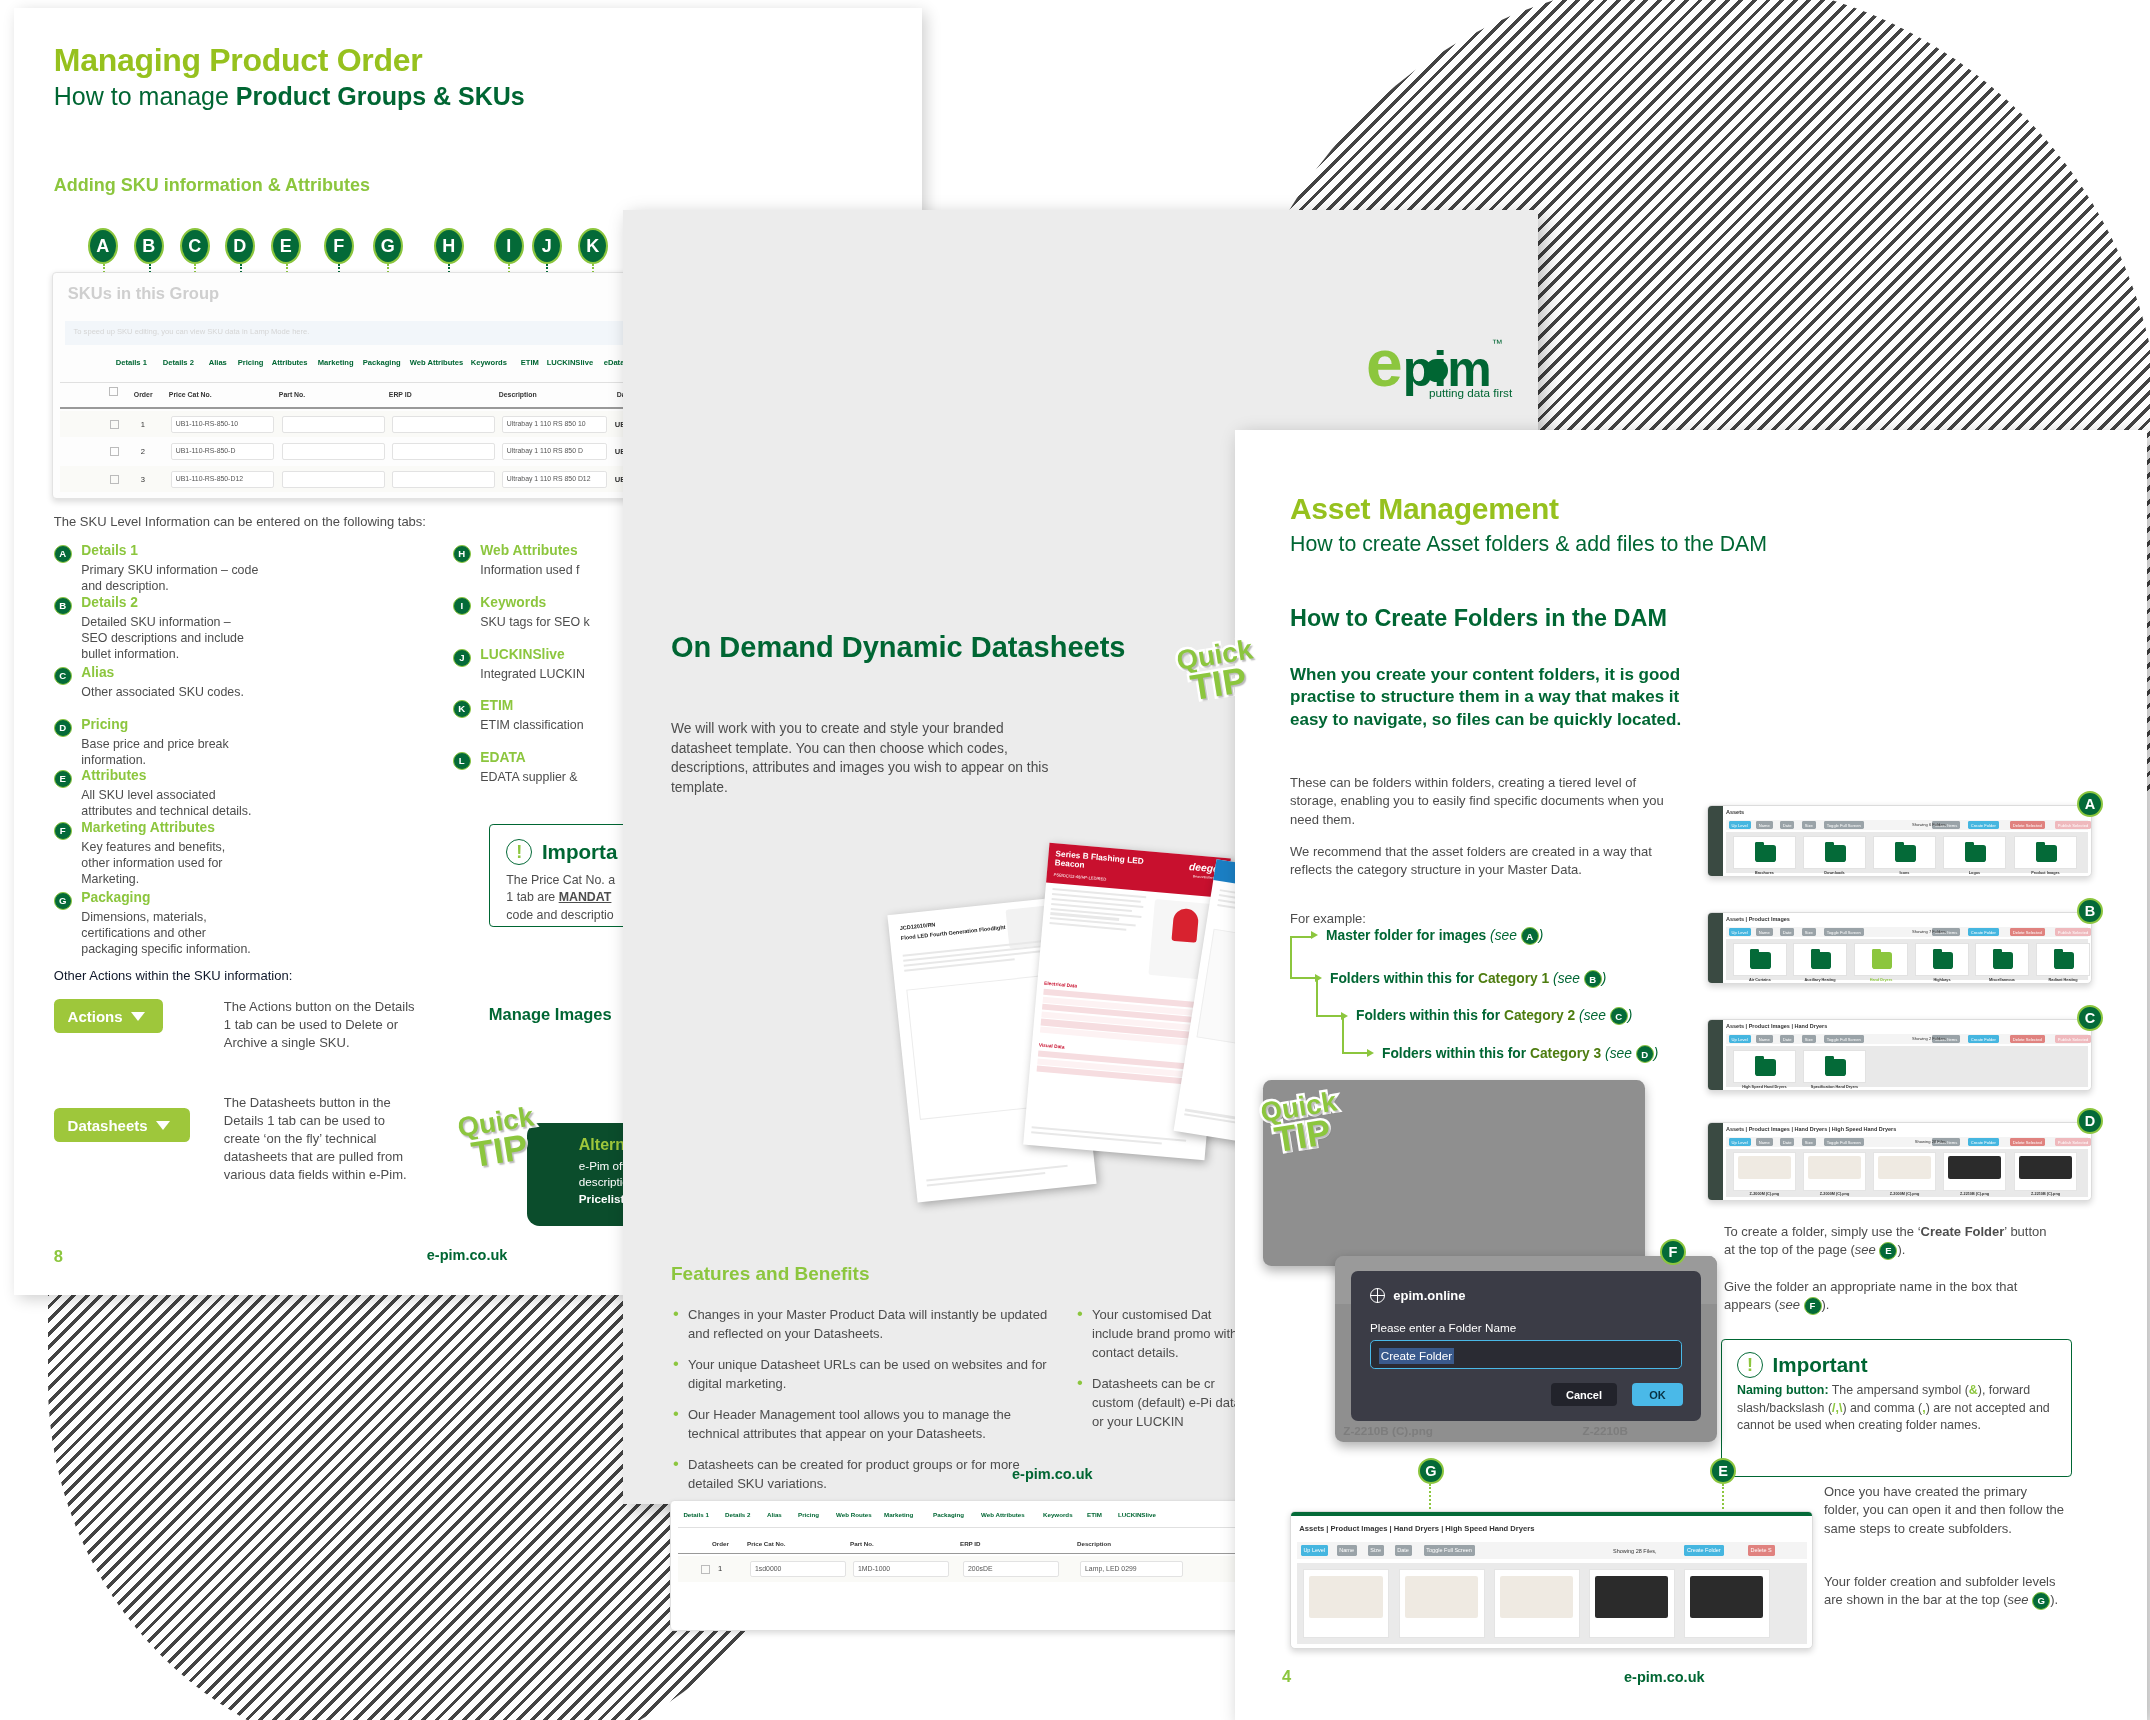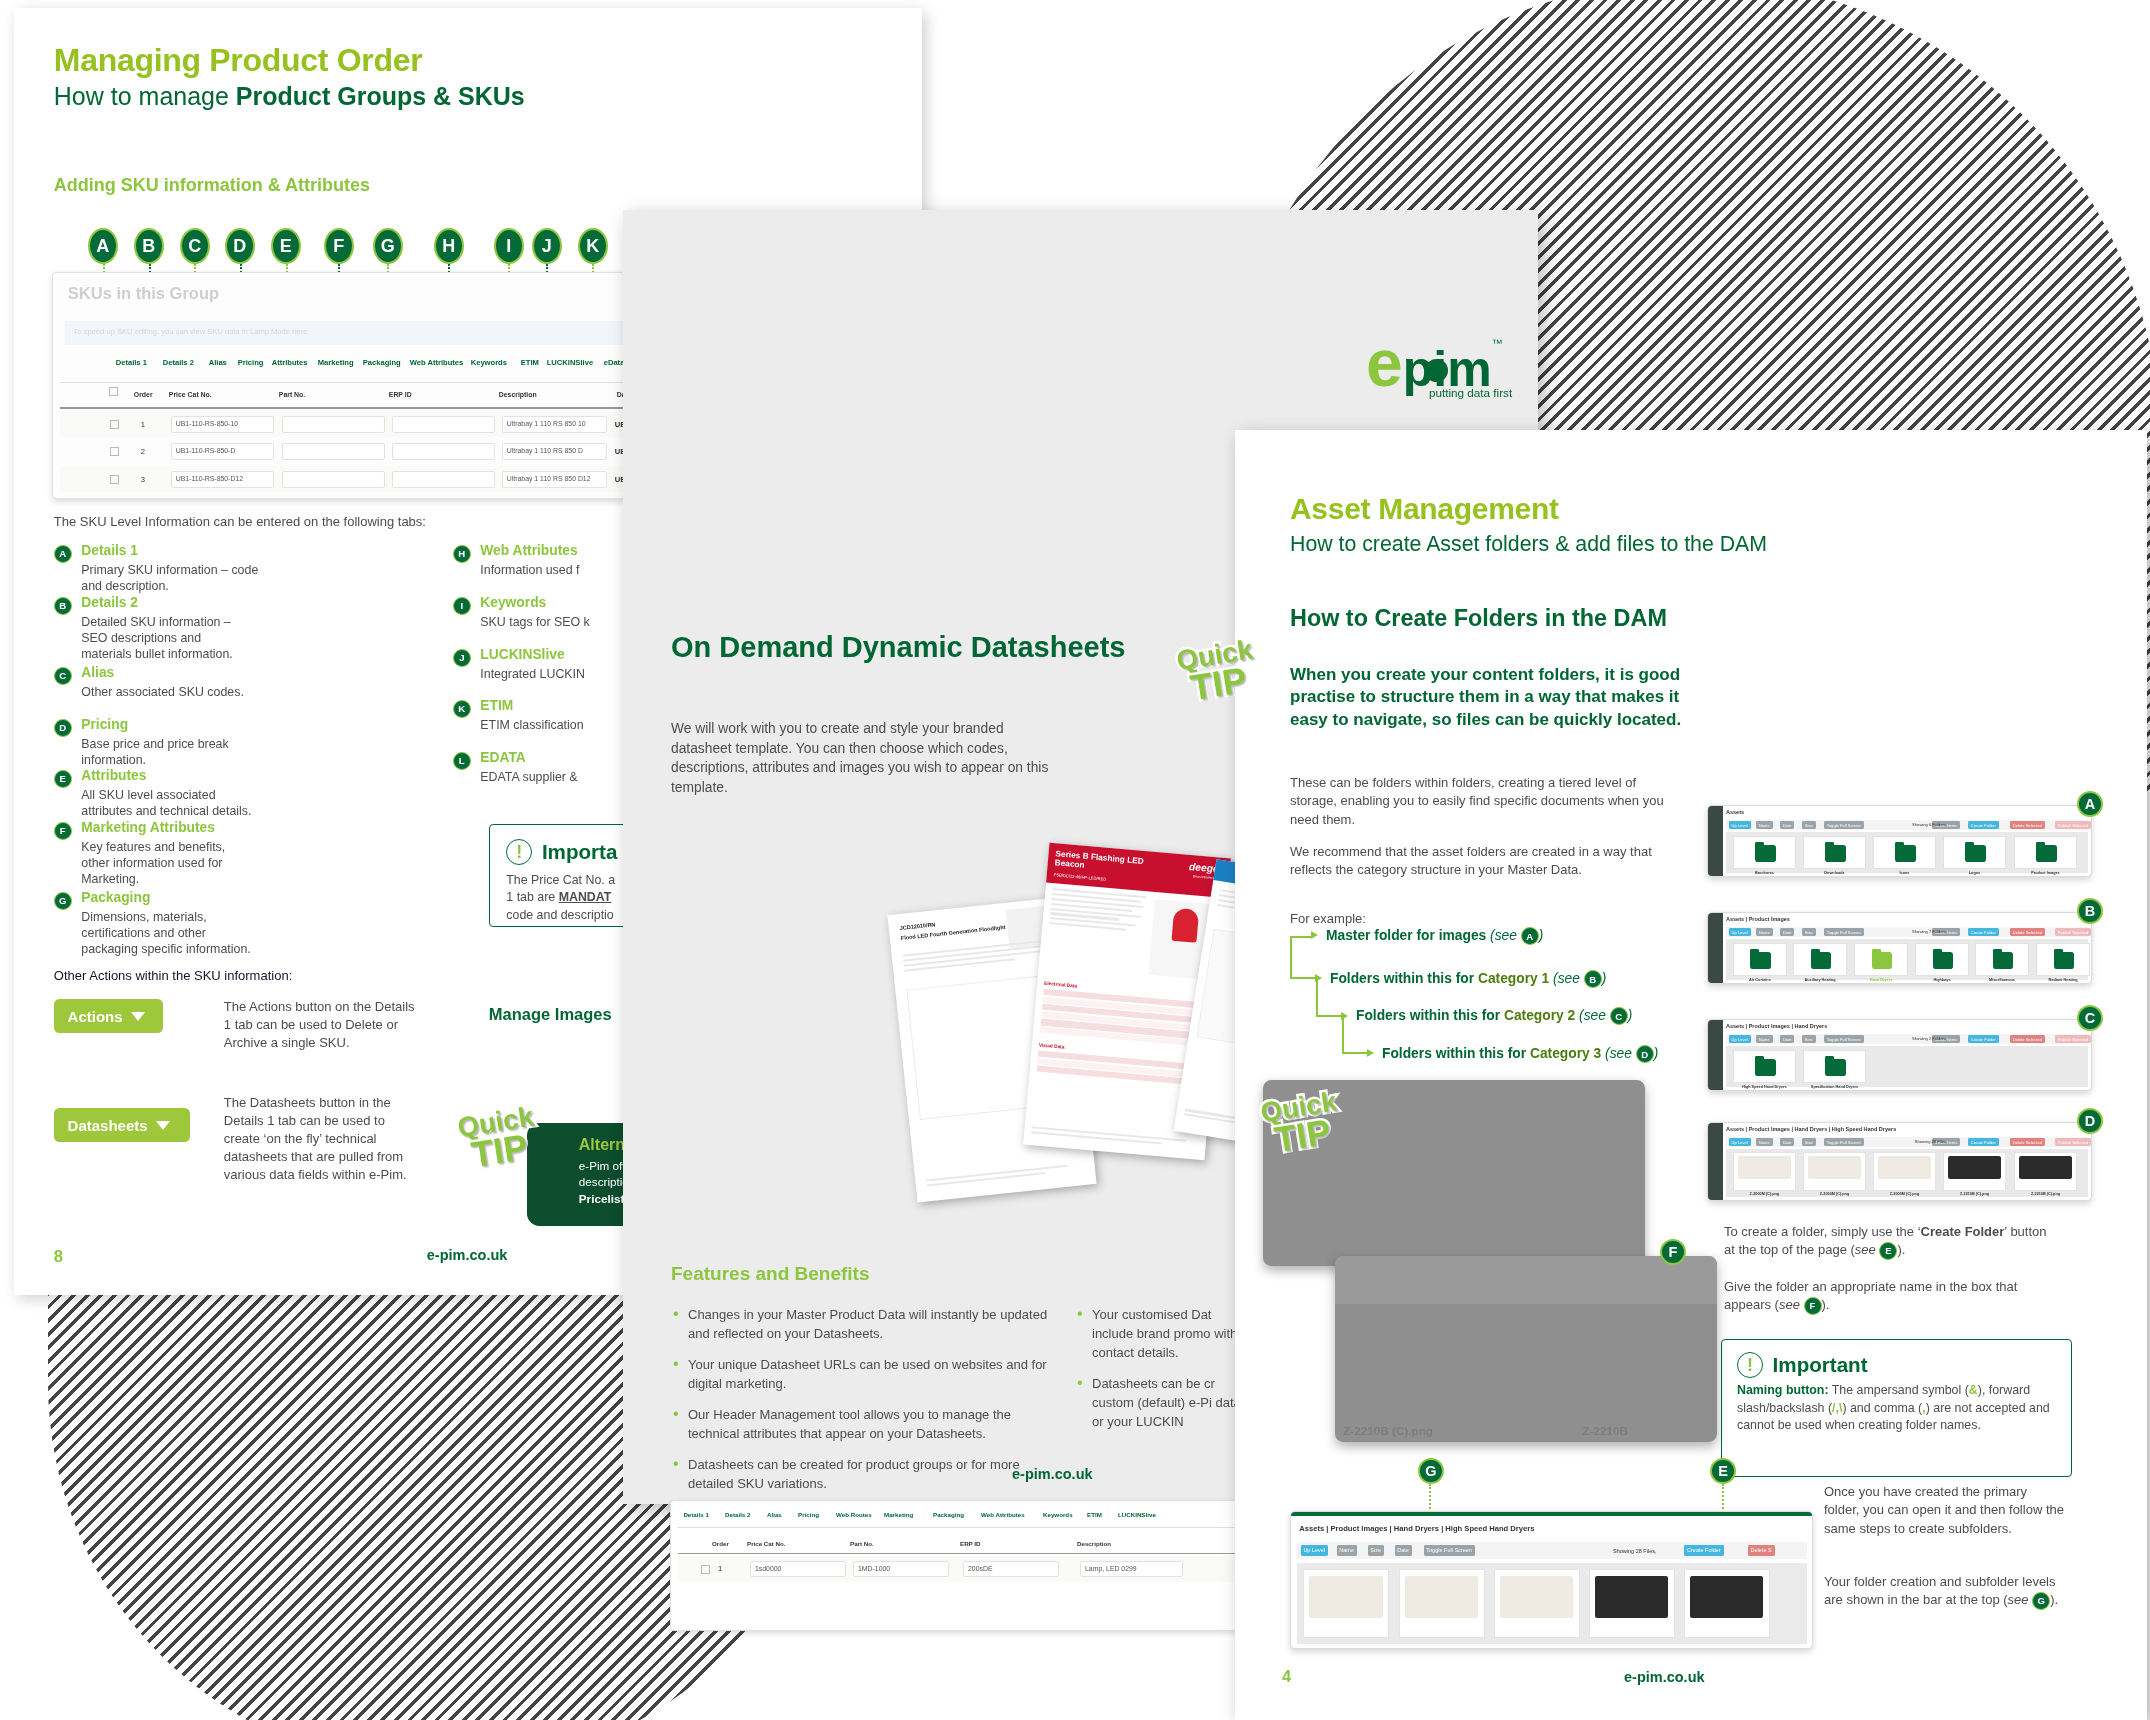--- a/index.html
+++ b/index.html
@@ -291,21 +291,21 @@
     <div style="position:absolute;left:40px;top:506px;font-size:13px;color:#4d4d4d;">The SKU Level Information can be entered on the following tabs:</div>
 
     <div class="lbl-item" style="left:40px;top:535px;width:206px;">
       <span class="badge b-sm">A</span>
       <span class="lh">Details 1</span>
       <span class="lb">Primary SKU information – code and description.</span>
     </div>
     <div class="lbl-item" style="left:40px;top:587px;width:200px;">
       <span class="badge b-sm">B</span>
       <span class="lh">Details 2</span>
-      <span class="lb">Detailed SKU information – SEO descriptions and materials bullet information.</span>
+      <span class="lb">Detailed SKU information – SEO descriptions and include bullet information.</span>
     </div>
     <div class="lbl-item" style="left:40px;top:657px;width:200px;">
       <span class="badge b-sm">C</span>
       <span class="lh">Alias</span>
       <span class="lb">Other associated SKU codes.</span>
     </div>
     <div class="lbl-item" style="left:40px;top:709px;width:200px;">
       <span class="badge b-sm">D</span>
       <span class="lh">Pricing</span>
       <span class="lb">Base price and price break information.</span>
@@ -817,17 +817,29 @@
       <div class="prod" style="left:387px;top:5.5px;width:86px;height:69px;">
           <div class="prodimg dark"></div>
         </div>
     </div>
   </div>
 
   <div style="position:absolute;left:1335px;top:1256px;width:382px;height:186px;border-radius:8.3px;background:#8f8f8f;overflow:hidden;box-shadow:0 4.1px 11px rgba(0,0,0,.3);z-index:8;">
     <div style="position:absolute;left:0;right:0;top:0;height:48px;background:#9a9a9a;"></div>
     <div style="position:absolute;left:8.3px;bottom:5.5px;font-size:11.7px;color:#7d7d7d;font-weight:bold;">Z-2210B (C).png</div>
     <div style="position:absolute;right:89px;bottom:5.5px;font-size:11.7px;color:#7d7d7d;font-weight:bold;">Z-2210B</div>
+    <div id="dialog">
+      <div id="dlg-host">
+        <span class="globe"></span>
+        <span>epim.online</span>
+      </div>
+      <div id="dlg-lbl">Please enter a Folder Name</div>
+      <div id="dlg-input">
+        <span>Create Folder</span>
+      </div>
+      <div class="dlgbtn" id="btn-cancel">Cancel</div>
+      <div class="dlgbtn" id="btn-ok">OK</div>
+    </div>
   </div>
   <span class="badge b-xl" style="position:absolute;left:1660px;top:1239px;z-index:9;">F</span>
 
 </div>
 
 
 </body></html>

